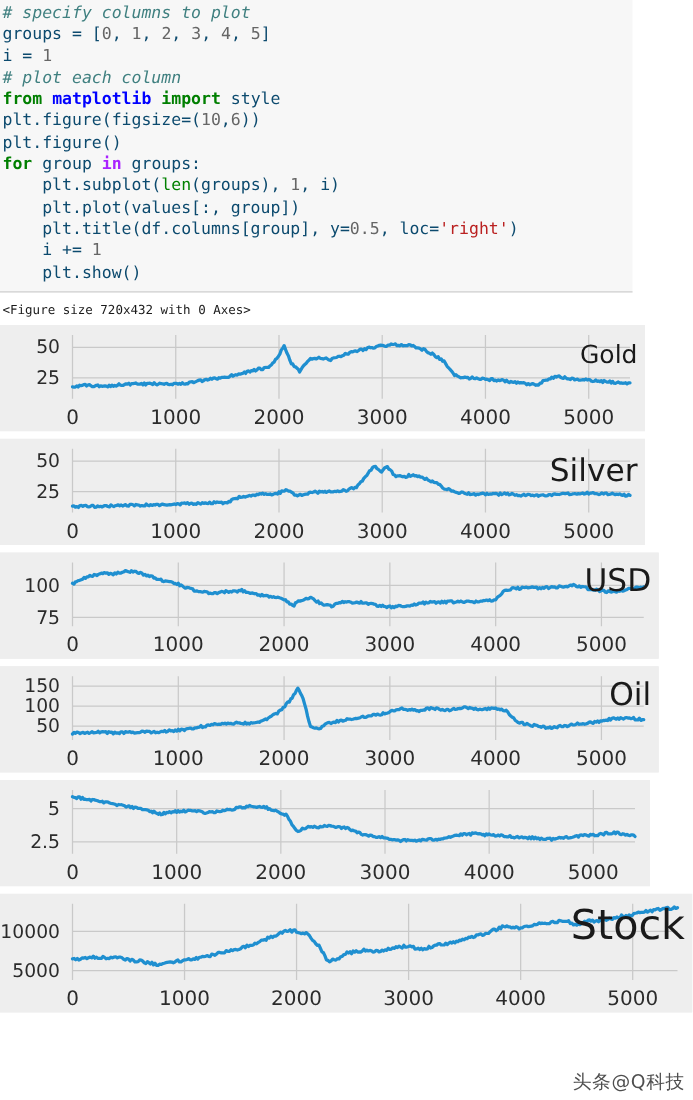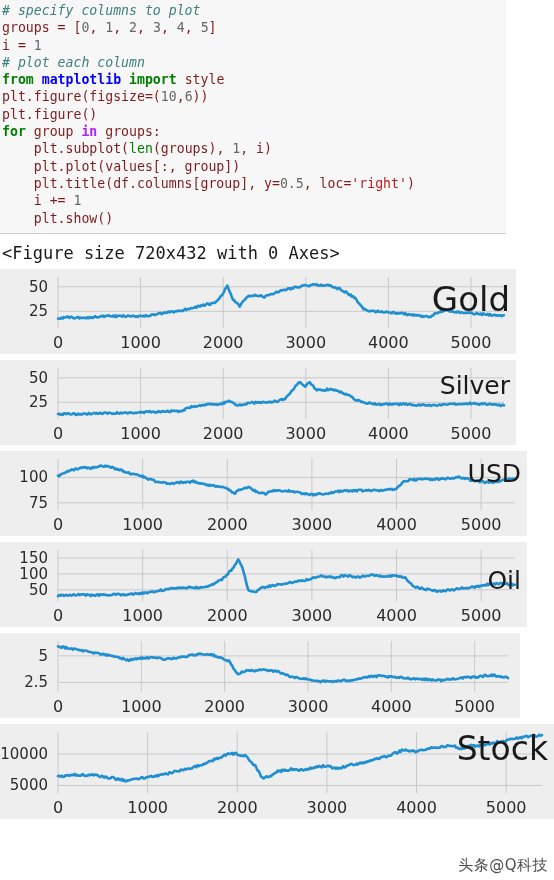--- a/index.html
+++ b/index.html
@@ -32,26 +32,26 @@
     padding-left: 2px;
   }
   .ln { display: block; height: 17.3px; }
   .cmt { color: #408080; font-style: italic; }
   .kw  { color: #007f00; font-weight: bold; }
   .kw2 { color: #aa22ff; font-weight: bold; }
   .mod { color: #0000ff; font-weight: bold; }
   .bi  { color: #008000; }
   .str { color: #ba2121; }
   .num { color: #666666; }
-  .pln { color: #7f1d1d; }
+  .pln { color: #0c4a6e; }
 
   
   #figure-output {
     font-family: "DejaVu Sans Mono", "Liberation Mono", monospace;
-    font-size: 17px;
+    font-size: 10px;
     color: #1a1a1a;
     padding: 9px 0 6px 2px;
     white-space: pre;
   }
 
   
   #charts {
     position: relative;
   }
   .panel {
@@ -112,21 +112,21 @@
         <path d="M58.00 49.57 L59.13 49.68 L60.25 49.71 L61.38 48.69 L62.51 49.58 L63.63 48.15 L64.76 48.56 L65.88 48.38 L67.01 47.62 L68.14 47.50 L69.26 48.85 L70.39 47.97 L71.52 47.65 L72.64 48.58 L73.77 49.28 L74.89 49.36 L76.02 48.81 L77.15 48.25 L78.27 47.99 L79.40 49.39 L80.53 48.64 L81.65 49.07 L82.78 48.85 L83.90 48.66 L85.03 48.90 L86.16 49.46 L87.28 48.26 L88.41 49.22 L89.54 48.07 L90.66 49.01 L91.79 48.38 L92.91 48.88 L94.04 48.20 L95.17 47.07 L96.29 48.16 L97.42 48.36 L98.55 48.26 L99.67 47.62 L100.80 47.04 L101.92 47.39 L103.05 46.64 L104.18 47.93 L105.30 46.91 L106.43 46.84 L107.56 46.74 L108.68 46.33 L109.81 47.28 L110.93 47.28 L112.06 47.39 L113.19 46.67 L114.31 47.81 L115.44 46.37 L116.57 48.01 L117.69 46.68 L118.82 46.75 L119.94 46.54 L121.07 47.07 L122.20 47.69 L123.32 46.23 L124.45 47.33 L125.58 47.92 L126.70 47.26 L127.83 46.57 L128.95 46.97 L130.08 47.02 L131.21 47.49 L132.33 46.83 L133.46 46.70 L134.59 47.44 L135.71 47.64 L136.84 47.39 L137.96 47.84 L139.09 46.72 L140.22 46.78 L141.34 46.79 L142.47 47.37 L143.60 46.76 L144.72 47.38 L145.85 46.23 L146.97 47.12 L148.10 47.31 L149.23 46.84 L150.35 47.03 L151.48 45.63 L152.61 45.59 L153.73 45.29 L154.86 46.13 L155.98 45.68 L157.11 45.11 L158.24 44.51 L159.36 44.11 L160.49 43.84 L161.62 45.20 L162.74 44.64 L163.87 43.62 L164.99 43.45 L166.12 44.03 L167.25 43.52 L168.37 42.60 L169.50 43.39 L170.63 42.50 L171.75 42.28 L172.88 42.98 L174.01 43.38 L175.13 42.16 L176.26 42.49 L177.38 41.84 L178.51 41.84 L179.64 41.79 L180.76 41.91 L181.89 41.85 L183.02 41.86 L184.14 40.79 L185.27 39.74 L186.39 41.04 L187.52 40.17 L188.65 39.78 L189.77 40.14 L190.90 39.05 L192.03 39.37 L193.15 38.91 L194.28 38.70 L195.40 37.66 L196.53 38.76 L197.66 36.99 L198.78 36.72 L199.91 37.68 L201.04 36.41 L202.16 36.70 L203.29 35.51 L204.41 36.79 L205.54 35.96 L206.67 34.56 L207.85 34.49 L209.03 35.79 L210.21 35.72 L211.39 34.03 L212.57 33.99 L213.75 33.84 L214.93 33.93 L216.03 32.62 L217.13 31.97 L218.23 30.28 L219.33 29.64 L220.43 27.44 L221.53 26.68 L222.69 25.18 L223.85 23.38 L225.00 19.98 L226.16 18.60 L227.31 16.50 L228.47 19.70 L229.63 22.67 L230.78 24.79 L231.94 28.33 L233.10 31.04 L234.20 31.15 L235.30 33.27 L236.40 33.42 L237.50 34.50 L238.60 35.39 L239.70 37.64 L240.74 35.84 L241.77 33.92 L242.80 32.55 L243.83 31.61 L244.99 30.60 L246.15 29.08 L247.30 28.04 L248.46 26.75 L249.61 27.36 L250.72 26.84 L251.82 26.69 L252.92 27.14 L254.02 26.61 L255.12 25.77 L256.22 26.71 L257.40 26.83 L258.58 27.27 L259.76 26.86 L260.94 26.29 L262.12 27.30 L263.30 28.06 L264.48 28.47 L265.66 26.82 L266.84 26.30 L268.02 26.20 L269.20 26.01 L270.38 25.18 L271.56 25.00 L272.74 25.29 L273.92 24.60 L275.10 24.11 L276.28 22.70 L277.46 23.24 L278.64 23.32 L279.82 21.89 L281.00 21.26 L282.18 21.48 L283.36 20.88 L284.54 20.70 L285.72 21.25 L286.90 20.37 L288.08 19.33 L289.26 19.33 L290.44 20.39 L291.62 18.94 L292.80 19.74 L293.98 18.26 L295.16 17.69 L296.34 18.20 L297.52 18.02 L298.70 18.52 L299.88 18.26 L301.06 17.16 L302.24 16.73 L303.42 16.32 L304.60 16.14 L305.78 16.27 L306.96 16.56 L308.14 17.09 L309.32 17.08 L310.50 16.09 L311.68 16.13 L312.86 15.12 L314.04 15.59 L315.22 15.42 L316.40 15.14 L317.58 16.55 L318.76 16.35 L319.94 16.68 L321.12 15.69 L322.30 16.67 L323.48 16.40 L324.66 16.44 L325.84 16.57 L327.02 15.74 L328.20 15.87 L329.38 16.74 L330.56 16.35 L331.74 17.24 L332.92 18.37 L334.10 18.33 L335.28 18.42 L336.46 19.15 L337.63 20.16 L338.81 18.93 L339.99 19.46 L341.17 21.15 L342.35 22.09 L343.53 22.53 L344.71 23.44 L345.89 22.45 L347.07 23.61 L348.25 25.30 L349.43 26.14 L350.61 25.40 L351.79 27.56 L352.97 27.17 L354.15 29.00 L355.33 28.77 L356.51 30.88 L357.69 33.06 L358.87 34.23 L360.05 35.58 L361.23 36.84 L362.41 38.38 L363.59 40.42 L364.77 39.79 L365.95 40.88 L367.13 41.34 L368.31 42.23 L369.49 42.12 L370.67 42.19 L371.85 41.62 L373.03 42.04 L374.21 41.82 L375.39 43.19 L376.57 42.74 L377.75 41.63 L378.93 42.68 L380.11 42.99 L381.29 42.28 L382.47 42.97 L383.65 43.43 L384.83 43.41 L386.01 42.51 L387.19 42.78 L388.37 43.49 L389.50 43.39 L390.62 43.82 L391.75 44.46 L392.88 42.94 L394.00 42.95 L395.13 44.52 L396.25 44.16 L397.38 44.79 L398.51 43.98 L399.63 44.50 L400.76 44.10 L401.89 43.65 L403.01 44.30 L404.14 45.39 L405.26 44.16 L406.39 45.51 L407.52 46.14 L408.64 45.05 L409.77 45.67 L410.90 45.92 L412.02 45.30 L413.15 46.55 L414.33 45.59 L415.51 46.42 L416.69 46.12 L417.87 46.36 L419.05 46.13 L420.23 46.72 L421.41 47.81 L422.59 46.89 L423.77 47.88 L424.95 47.32 L426.13 46.90 L427.31 47.36 L428.49 48.22 L429.67 47.86 L430.85 48.05 L432.03 46.52 L433.21 46.54 L434.39 44.52 L435.57 44.39 L436.75 44.17 L437.93 44.10 L439.11 43.16 L440.29 43.14 L441.47 41.71 L442.65 42.70 L443.83 41.06 L445.01 41.61 L446.19 40.97 L447.31 40.72 L448.44 41.82 L449.56 42.39 L450.69 42.78 L451.82 41.47 L452.94 42.53 L454.07 43.17 L455.20 43.15 L456.32 43.63 L457.45 42.54 L458.57 42.61 L459.70 43.97 L460.83 43.60 L461.95 43.35 L463.08 44.02 L464.21 44.06 L465.33 43.89 L466.46 43.68 L467.58 44.00 L468.71 43.22 L469.84 44.04 L470.96 43.56 L472.09 43.92 L473.22 44.94 L474.34 45.23 L475.47 44.98 L476.59 43.98 L477.72 45.07 L478.85 44.79 L479.97 45.37 L481.10 44.48 L482.23 46.00 L483.35 44.43 L484.48 45.13 L485.60 45.72 L486.73 45.74 L487.86 44.78 L488.98 46.47 L490.11 45.09 L491.24 46.57 L492.36 46.71 L493.49 46.12 L494.61 45.59 L495.74 46.44 L496.92 46.31 L498.10 46.65 L499.28 46.57 L500.46 46.19 L501.64 47.10 L502.82 46.34 L504.00 46.25" fill="none" stroke="#1f8fd0" stroke-width="2.6" stroke-linejoin="round" stroke-linecap="round"></path>
         <text class="ytick" x="48" y="47.32692307692308" text-anchor="end" font-size="15">25</text>
         <text class="ytick" x="48" y="22.807692307692307" text-anchor="end" font-size="15">50</text>
         <text class="xtick" x="58" y="79" text-anchor="middle" font-size="16">0</text>
         <text class="xtick" x="140.59259259259258" y="79" text-anchor="middle" font-size="16">1000</text>
         <text class="xtick" x="223.18518518518516" y="79" text-anchor="middle" font-size="16">2000</text>
         <text class="xtick" x="305.7777777777778" y="79" text-anchor="middle" font-size="16">3000</text>
         <text class="xtick" x="388.3703703703703" y="79" text-anchor="middle" font-size="16">4000</text>
         <text class="xtick" x="470.962962962963" y="79" text-anchor="middle" font-size="16">5000</text>
       </svg>
-      <div class="series-title" style="font-size: 34px; top: 13px;">Gold</div>
+      <div class="series-title" style="font-size: 20px; top: 13px;">Gold</div>
     </div>
     <div class="panel" style="width: 516px; height: 85px;">
       <svg class="plot-svg" width="516" height="85">
         <rect x="0" y="0" width="516" height="85" fill="#eeeeee"></rect>
         <line x1="58" x2="504" y1="42.32692307692308" y2="42.32692307692308" stroke="#c9c9c9" stroke-width="1"></line>
         <line x1="58" x2="504" y1="17.807692307692307" y2="17.807692307692307" stroke="#c9c9c9" stroke-width="1"></line>
         <line x1="58" x2="58" y1="8" y2="59" stroke="#c9c9c9" stroke-width="1"></line>
         <line x1="140.59259259259258" x2="140.59259259259258" y1="8" y2="59" stroke="#c9c9c9" stroke-width="1"></line>
         <line x1="223.18518518518516" x2="223.18518518518516" y1="8" y2="59" stroke="#c9c9c9" stroke-width="1"></line>
         <line x1="305.7777777777778" x2="305.7777777777778" y1="8" y2="59" stroke="#c9c9c9" stroke-width="1"></line>
@@ -183,21 +183,21 @@
         <text class="ytick" x="48" y="52.84375" text-anchor="end" font-size="15">50</text>
         <text class="ytick" x="48" y="36.90625" text-anchor="end" font-size="15">100</text>
         <text class="ytick" x="48" y="20.96875" text-anchor="end" font-size="15">150</text>
         <text class="xtick" x="58" y="79" text-anchor="middle" font-size="16">0</text>
         <text class="xtick" x="142.62962962962962" y="79" text-anchor="middle" font-size="16">1000</text>
         <text class="xtick" x="227.25925925925924" y="79" text-anchor="middle" font-size="16">2000</text>
         <text class="xtick" x="311.8888888888889" y="79" text-anchor="middle" font-size="16">3000</text>
         <text class="xtick" x="396.5185185185185" y="79" text-anchor="middle" font-size="16">4000</text>
         <text class="xtick" x="481.14814814814815" y="79" text-anchor="middle" font-size="16">5000</text>
       </svg>
-      <div class="series-title" style="font-size: 25px; top: 10px; margin-top: 16px;">Oil</div>
+      <div class="series-title" style="font-size: 25px; top: 10px;">Oil</div>
     </div>
     <div class="panel" style="width: 520px; height: 85px;">
       <svg class="plot-svg" width="520" height="85">
         <rect x="0" y="0" width="520" height="85" fill="#eeeeee"></rect>
         <line x1="58" x2="508" y1="49.4375" y2="49.4375" stroke="#c9c9c9" stroke-width="1"></line>
         <line x1="58" x2="508" y1="22.875000000000004" y2="22.875000000000004" stroke="#c9c9c9" stroke-width="1"></line>
         <line x1="58" x2="58" y1="8" y2="59" stroke="#c9c9c9" stroke-width="1"></line>
         <line x1="141.33333333333331" x2="141.33333333333331" y1="8" y2="59" stroke="#c9c9c9" stroke-width="1"></line>
         <line x1="224.66666666666666" x2="224.66666666666666" y1="8" y2="59" stroke="#c9c9c9" stroke-width="1"></line>
         <line x1="308" x2="308" y1="8" y2="59" stroke="#c9c9c9" stroke-width="1"></line>

